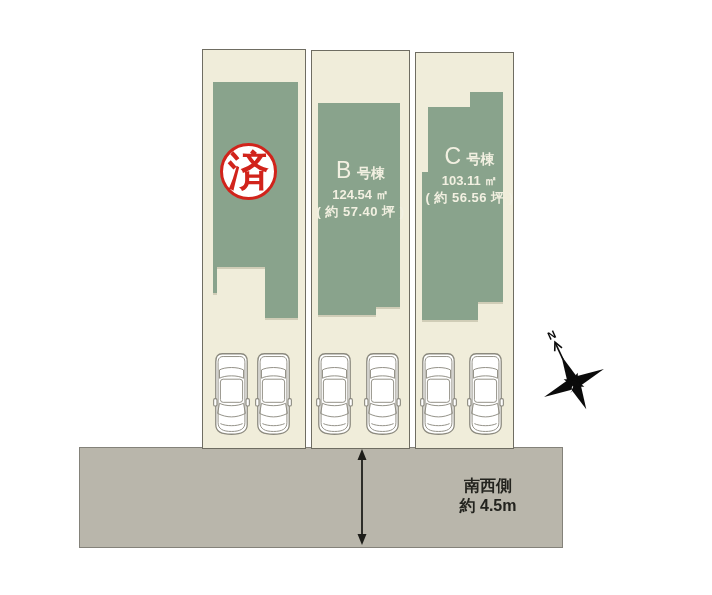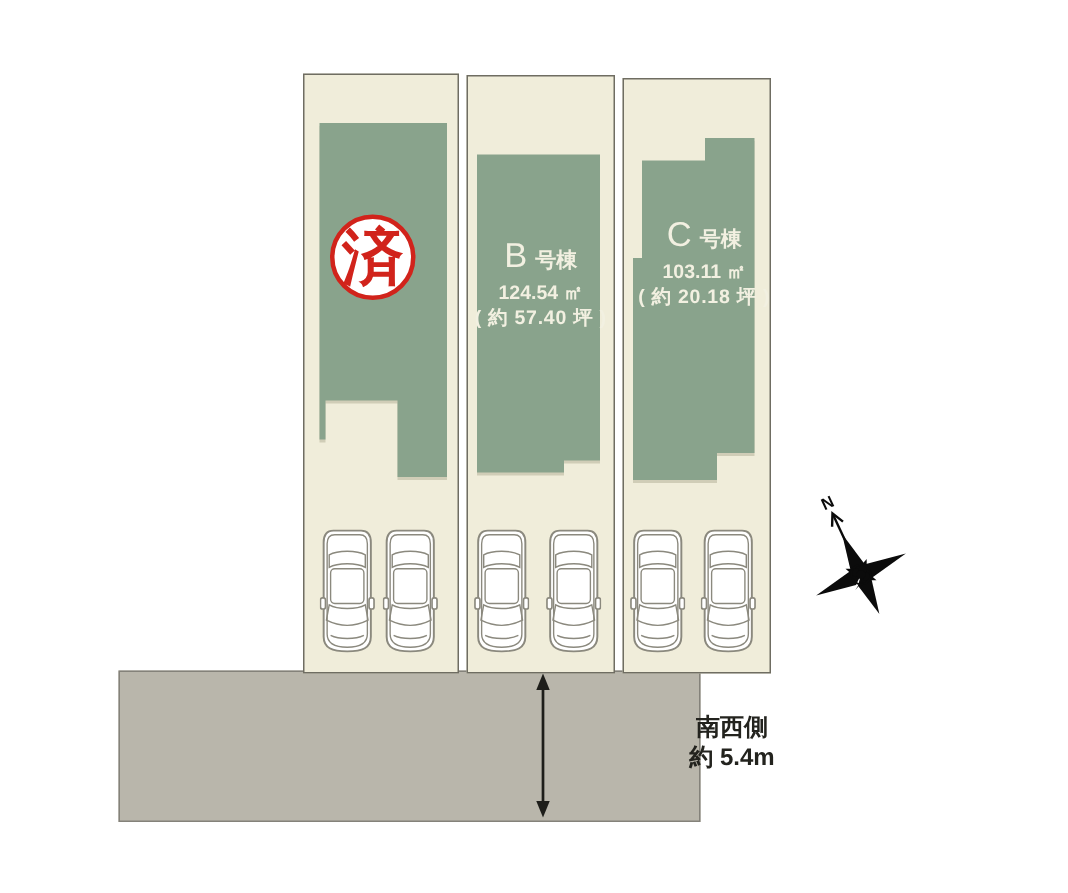--- a/index.html
+++ b/index.html
@@ -28,21 +28,21 @@
   .stamp{position:absolute;left:220px;top:143px;width:57px;height:57px;border-radius:50%;
          background:#ffffff;border:3px solid var(--stamp-red,#d1231b);box-sizing:border-box;
          display:flex;align-items:center;justify-content:center;}
   .stamp span{color:var(--stamp-red,#d1231b);font-size:41px;font-weight:bold;line-height:1;}
 
   
   .car{position:absolute;width:37px;height:88px;top:350px;}
   .car svg{width:100%;height:100%;display:block;}
 
   
-  .road{position:absolute;left:79px;top:447px;width:388px;height:101px;
+  .road{position:absolute;left:79px;top:447px;width:484px;height:101px;
         background:var(--road,#b9b6ab);border:1.5px solid var(--road-border,#84827a);box-sizing:border-box;}
   .road-arrow{position:absolute;left:274px;top:0;}
   .road-label{position:absolute;left:328px;top:28px;width:160px;text-align:center;
               color:var(--road-text,#23231e);font-weight:bold;font-size:16px;line-height:20px;}
 
   
   .compass{position:absolute;left:524px;top:323px;}
   .compass .rose{fill:#0b0b0b;stroke:none;}
   .compass text{fill:#0b0b0b;font-size:11px;font-weight:bold;font-family:"Liberation Sans",sans-serif;}
 </style>
@@ -69,21 +69,21 @@
   </svg>
 
   <div class="road">
     <svg class="road-arrow" width="16" height="98" viewBox="0 0 16 98">
       <line x1="8" y1="8" x2="8" y2="90" stroke="#1e1e1a" stroke-width="1.8"></line>
       <polygon points="8,1 3.5,12 12.5,12" fill="#1e1e1a"></polygon>
       <polygon points="8,97 3.5,86 12.5,86" fill="#1e1e1a"></polygon>
     </svg>
     <div class="road-label">
       <div>南西側</div>
-      <div>約 5.4m</div>
+      <div>約 4.5m</div>
     </div>
   </div>
 
   <div class="lot lot-a"></div>
   <div class="lot lot-b"></div>
   <div class="lot lot-c"></div>
 
   <svg class="overlay" width="712" height="595" viewBox="0 0 712 595">
     <polygon class="building" points="213,82 298,82 298,318 265,318 265,267 217,267 217,293 213,293"></polygon>
     <polygon class="building" points="318,103 400,103 400,307 376,307 376,315 318,315"></polygon>
@@ -96,21 +96,21 @@
 
   <div class="bl bl-b">
     <div><span class="unit">B</span> <span class="unit-suffix">号棟</span></div>
     <div class="area">124.54 ㎡</div>
     <div class="tsubo">( 約 57.40 坪 )</div>
   </div>
 
   <div class="bl bl-c">
     <div><span class="unit">C</span> <span class="unit-suffix">号棟</span></div>
     <div class="area">103.11 ㎡</div>
-    <div class="tsubo">( 約 20.18 坪 )</div>
+    <div class="tsubo">( 約 56.56 坪 )</div>
   </div>
 
   <div class="car" style="left:213px">
       <svg viewBox="0 0 40 92">
         <use href="#car"></use>
       </svg>
     </div>
   <div class="car" style="left:255px">
       <svg viewBox="0 0 40 92">
         <use href="#car"></use>

